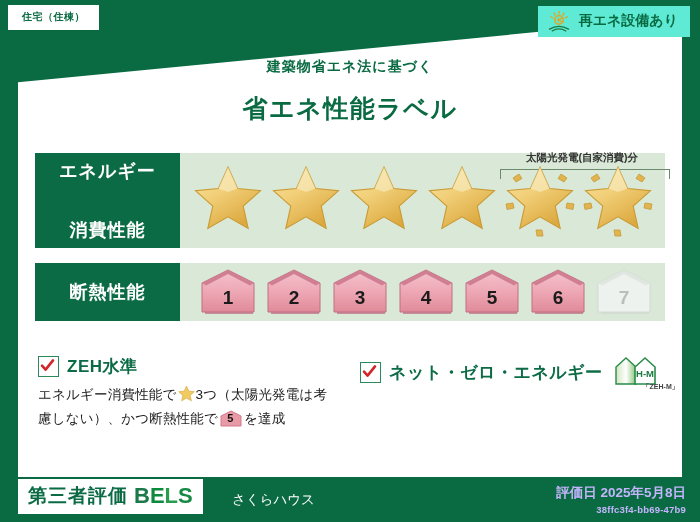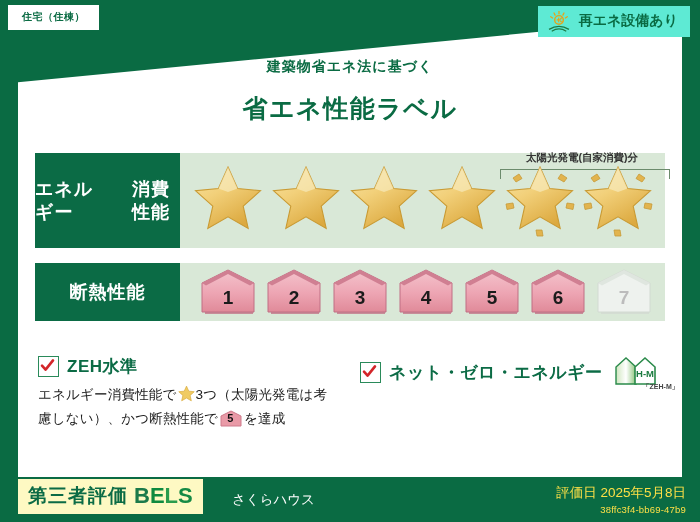--- a/index.html
+++ b/index.html
@@ -47,21 +47,21 @@
   #hdr{
     position:absolute;left:0;right:0;top:58px;text-align:center;z-index:5;
   }
   #hdr .sub{color:#0a6b43;font-weight:bold;font-size:14px;letter-spacing:1px;}
   #hdr .main{color:#0a6b43;font-weight:bold;font-size:25px;letter-spacing:1.5px;margin-top:16px;}
 
   
   .perf-row{position:absolute;display:flex;align-items:stretch;}
   .row-lab{
     background:#0b6b45;color:#fff;font-weight:bold;
-    display:flex;align-items:center;justify-content:center;
+    display:flex;flex-direction:column;align-items:center;justify-content:center;
     line-height:1.25;letter-spacing:1px;gap:36px;
   }
   .row-body{background:#d9e8d7;flex:1;position:relative;}
 
   #row-energy{left:35px;top:153px;width:630px;height:95px;}
   #row-energy .row-lab{width:145px;font-size:18px;}
   #row-insul{left:35px;top:263px;width:630px;height:58px;}
   #row-insul .row-lab{width:145px;font-size:18px;}
 
   
@@ -110,34 +110,34 @@
 
   
   #zehm{position:relative;display:inline-block;width:56px;height:34px;vertical-align:-12px;margin-left:2px;}
   #zehm .cap{
     position:absolute;left:30px;bottom:-3px;font-size:7px;color:#444;white-space:nowrap;font-weight:bold;
   }
 
   
   #foot-bels{
     position:absolute;left:18px;bottom:8px;
-    background:#fef9c3;padding:4px 10px 5px 10px;
+    background:#ffffff;padding:4px 10px 5px 10px;
     display:flex;align-items:flex-start;gap:6px;z-index:6;
   }
   #foot-bels .t1{color:#0b6b45;font-weight:bold;font-size:19px;letter-spacing:1px;}
   #foot-bels .bels{font-weight:bold;font-size:22px;letter-spacing:0px;}
   #foot-bels .bels .b1{color:#1b7a4a;}
   #foot-bels .bels .b2{color:#0e8a3f;}
   #foot-bels .bels .b3{color:#2a9c4d;}
   #foot-bels .bels .b4{color:#158a45;}
   #foot-comp{
     position:absolute;left:232px;bottom:13px;color:#ffffff;font-size:13.5px;z-index:6;
   }
   #foot-right{
-    position:absolute;right:14px;bottom:7px;text-align:right;z-index:6;color:#fde047;
+    position:absolute;right:14px;bottom:7px;text-align:right;z-index:6;color:#c4b5fd;font-weight:bold;
   }
   #foot-right .d{font-size:13.5px;}
   #foot-right .id{font-size:9.5px;margin-top:2px;letter-spacing:.2px;}
 </style>
 </head>
 <body>
 
 <div id="frame">
 
   <div id="whitecard"></div>

